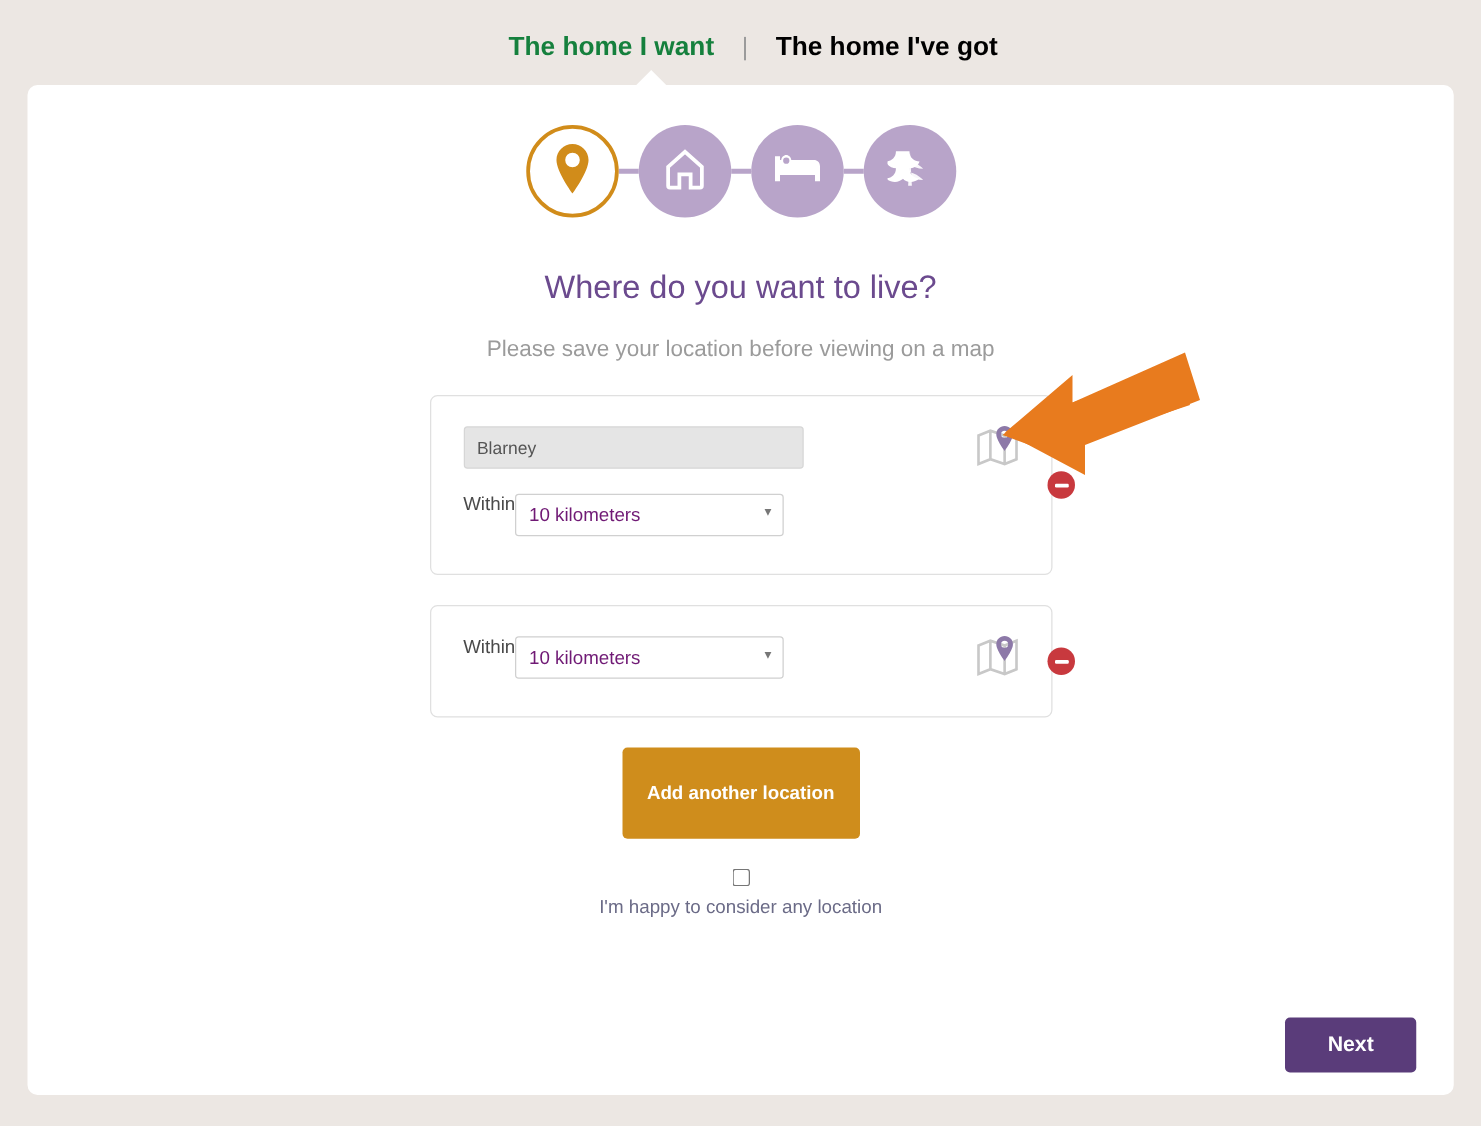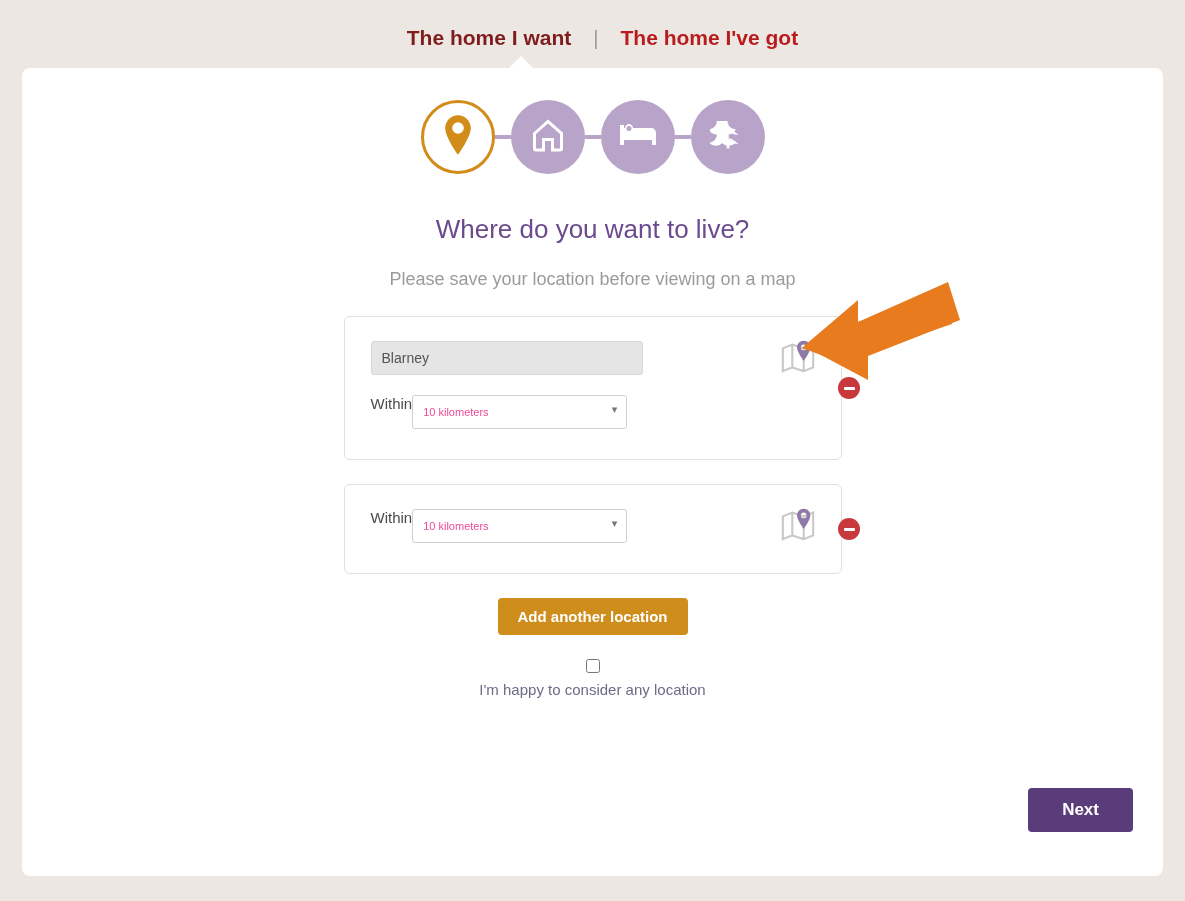--- a/index.html
+++ b/index.html
@@ -13,24 +13,24 @@
     .tabs {
       display: flex;
       justify-content: center;
       align-items: center;
       padding: 26px 0 18px;
       gap: 22px;
     }
     .tab {
       font-size: 21px;
       font-weight: 700;
-      color: #b91c1c;
-      cursor: pointer;
-    }
-    .tab.active { color: #7f1d1d; margin-left: 20px; }
+      color: #000000;
+      cursor: pointer;
+    }
+    .tab.active { color: #15803d; margin-left: 20px; }
     .tab-sep { color: #9b9b9b; font-size: 20px; }
     .card {
       background: #fff;
       margin: 0 22px;
       border-radius: 8px;
       position: relative;
       padding: 32px 0 26px;
       height: 808px;
     }
     .card::before {
@@ -118,22 +118,22 @@
     .within-label {
       font-size: 15px;
       color: #4a4a4a;
     }
     .within-select {
       width: 215px;
       height: 34px;
       border: 1px solid #d0d0d0;
       border-radius: 3px;
       padding: 0 10px;
-      font-size: 11px;
-      color: #ec4899;
+      font-size: 15px;
+      color: #701a75;
       background: #fff;
       appearance: none;
       -webkit-appearance: none;
       position: relative;
     }
     .select-wrap {
       position: relative;
       display: inline-block;
     }
     .select-wrap::after {
@@ -168,38 +168,38 @@
       border-radius: 1px;
     }
     .add-btn {
       display: block;
       margin: 4px auto 24px;
       background: #cf8d1c;
       color: #fff;
       border: none;
       font-weight: 700;
       font-size: 15px;
-      padding: 10px 20px;
+      padding: 28px 20px;
       border-radius: 4px;
       cursor: pointer;
     }
     .any-loc {
       display: flex;
       justify-content: center;
       align-items: center;
       gap: 8px;
       color: #6b6b87;
       font-size: 15px;
       flex-direction: column;
     }
     .any-loc input { width: 14px; height: 14px; }
     .next-btn {
       position: absolute;
       right: 30px;
-      bottom: 44px;
+      bottom: 18px;
       background: #5a3c7a;
       color: #fff;
       border: none;
       font-weight: 700;
       font-size: 17px;
       padding: 12px 34px;
       border-radius: 4px;
       cursor: pointer;
     }
     .arrow-overlay {

